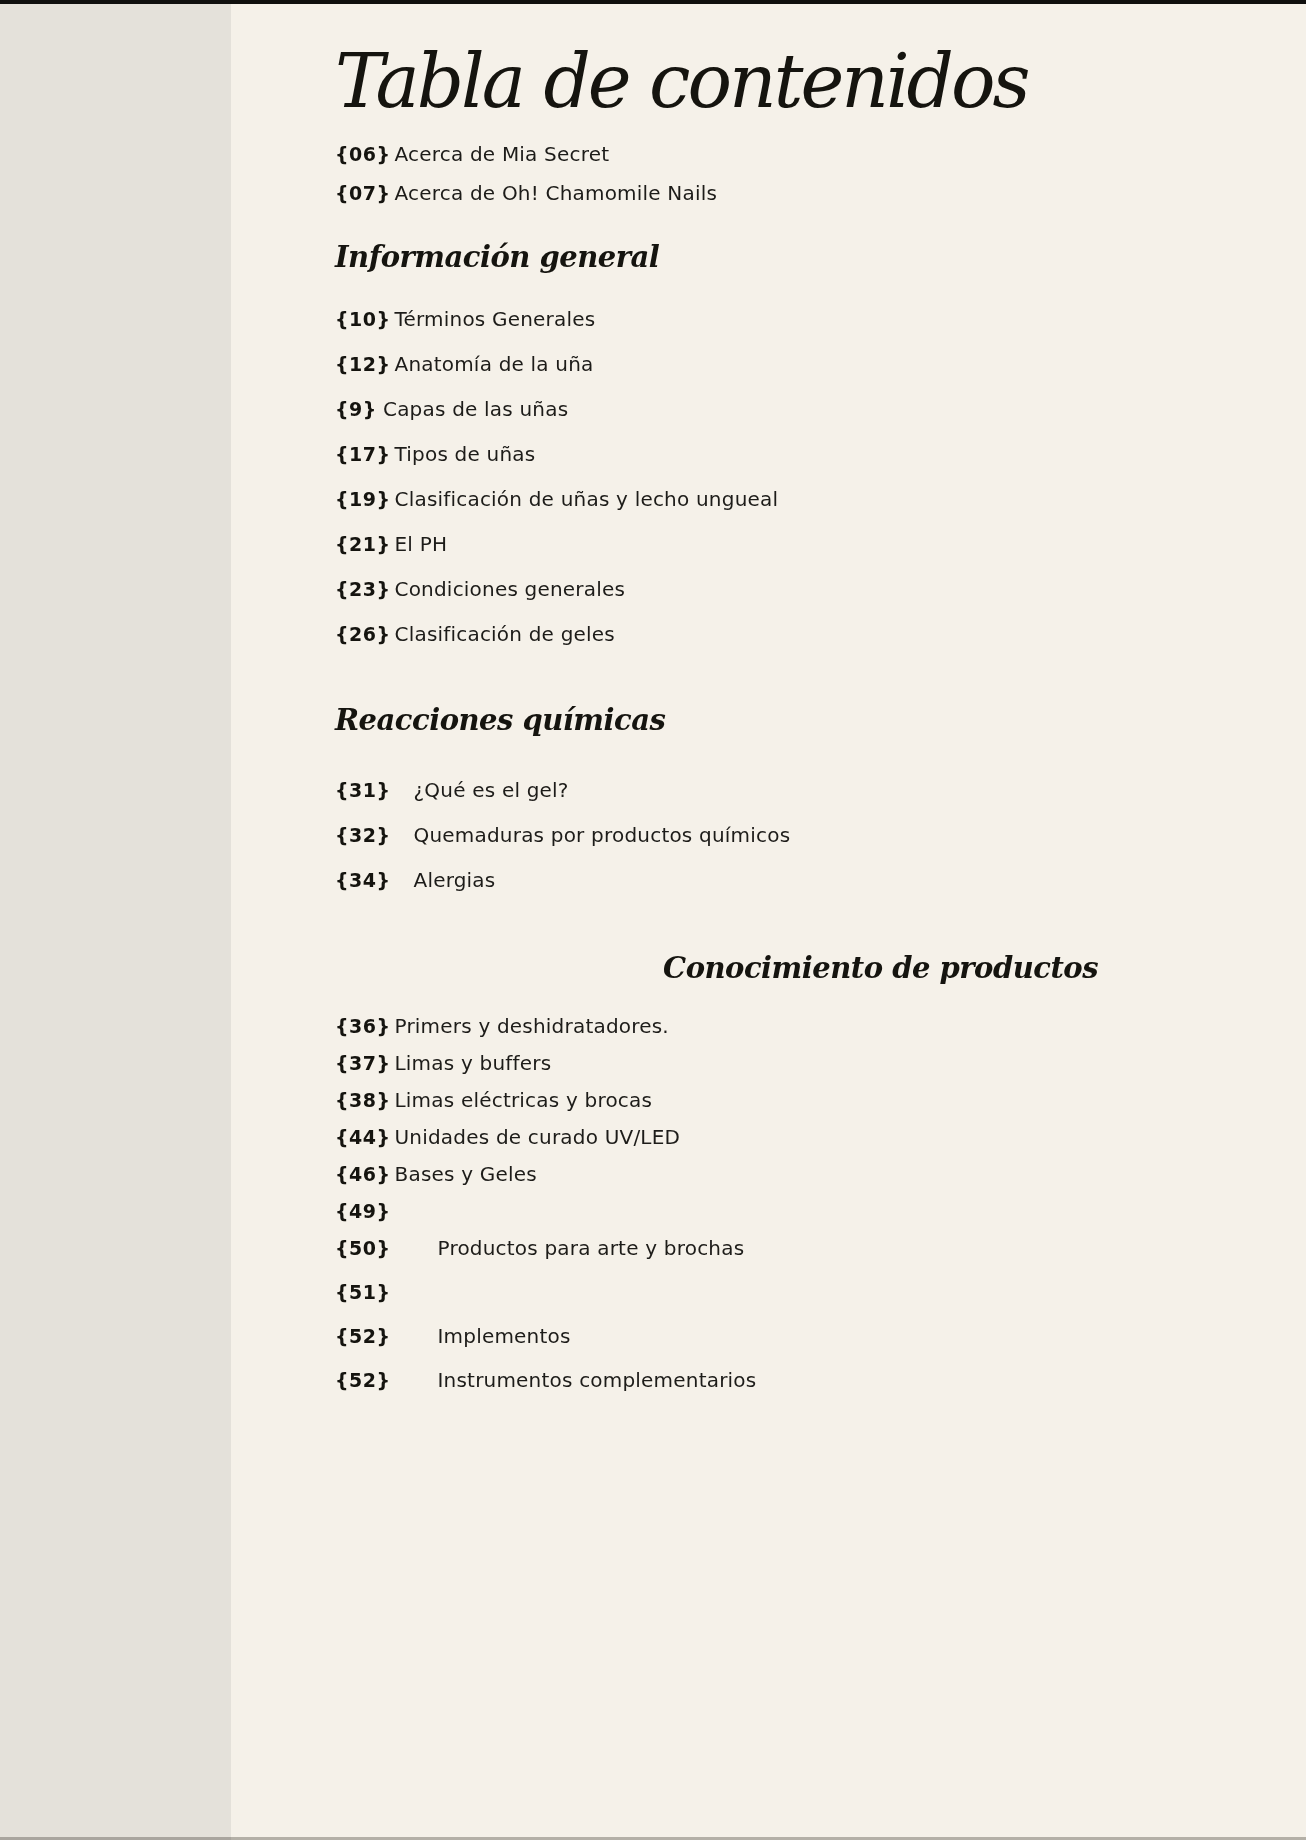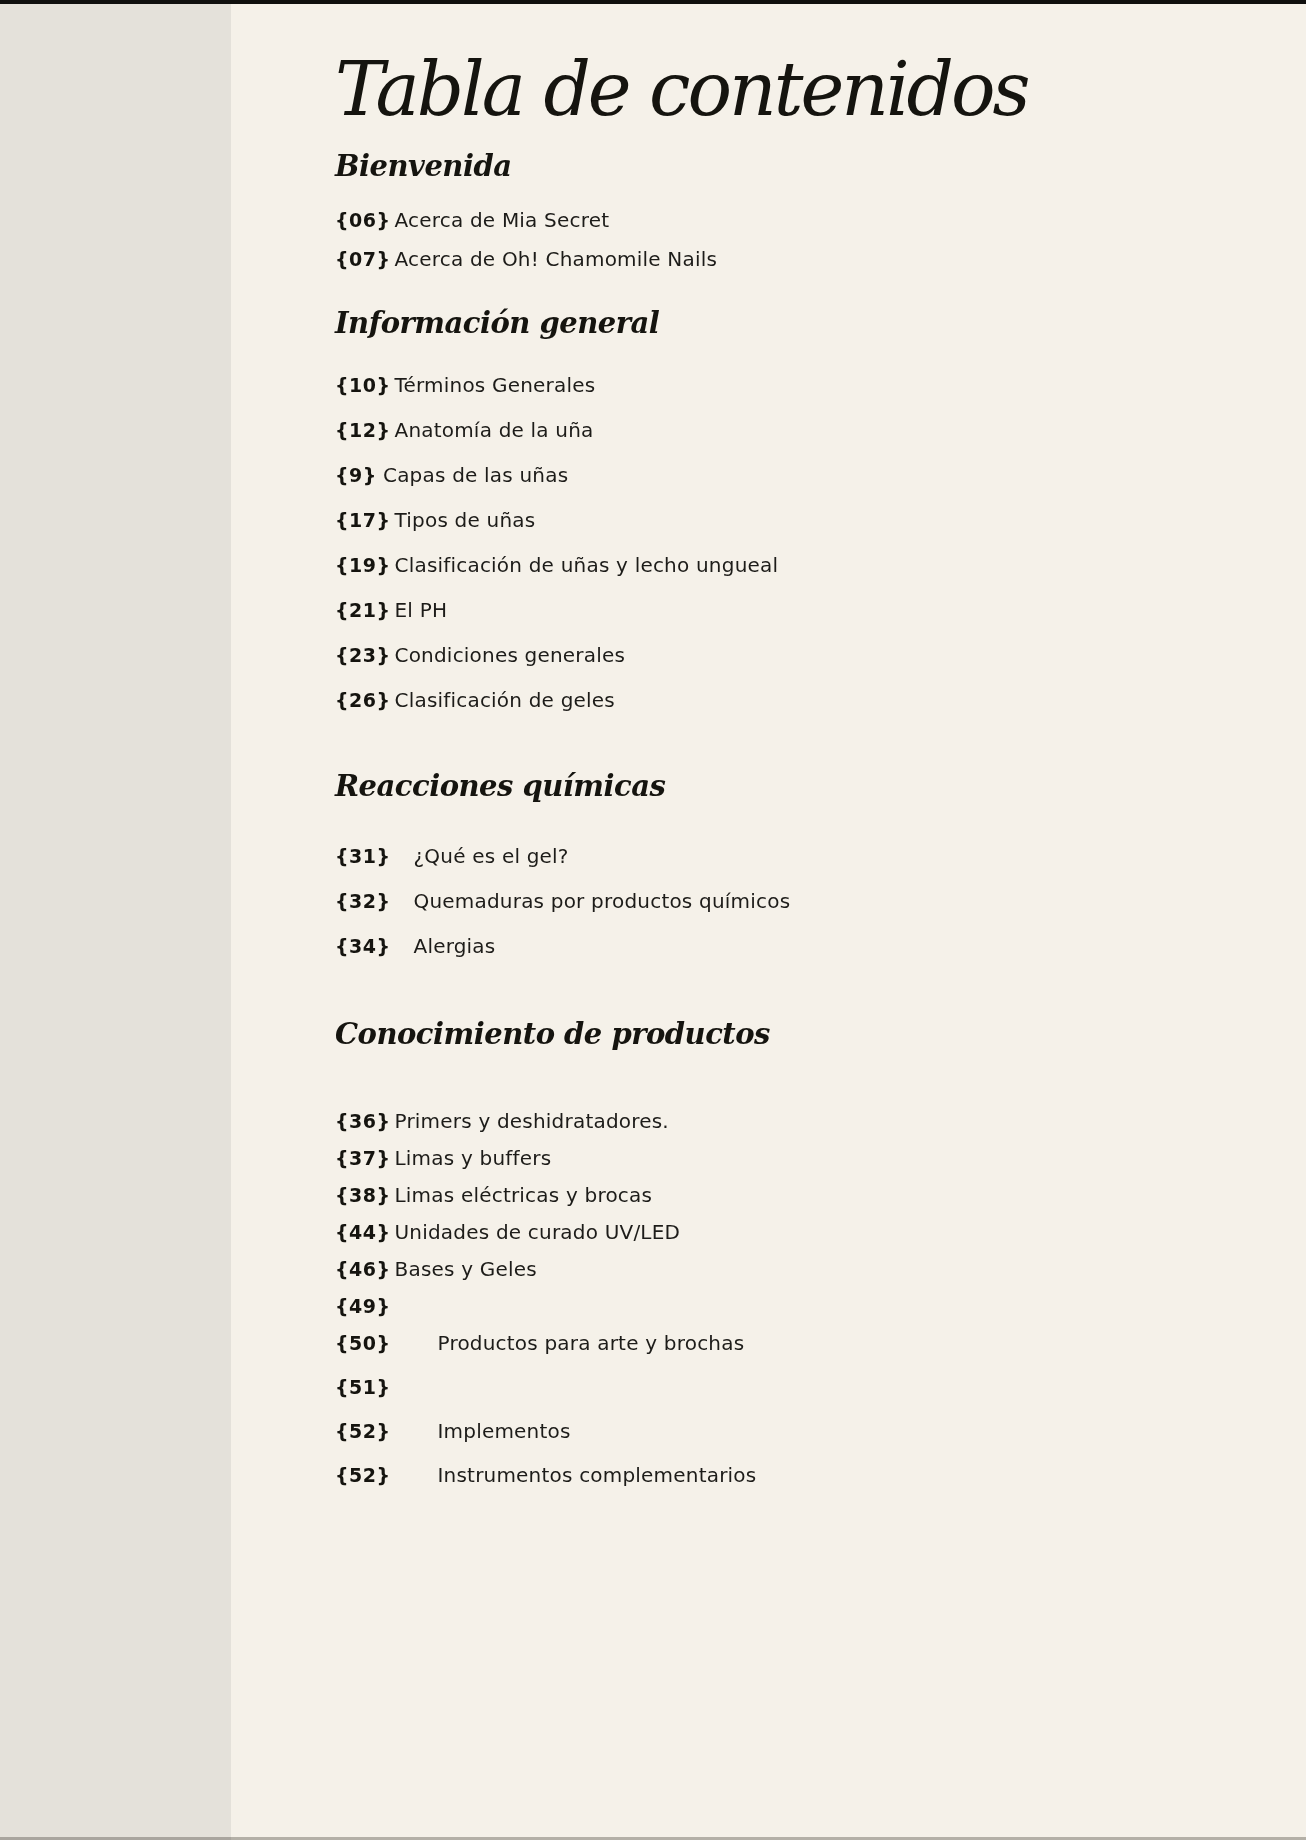--- a/index.html
+++ b/index.html
@@ -33,21 +33,21 @@
   }
   .side-strip {
     position: absolute;
     top: 0; left: 0; bottom: 0;
     width: 231px;
     background: #e4e1da;
     z-index: 1;
   }
   .content {
     position: absolute;
-    top: 12px; left: 0;
+    top: 4px; left: 0;
     width: 1146px;
     padding: 34px 48px 0 335px;
     box-sizing: border-box;
     z-index: 2;
   }
   h1.title {
     margin: 0 0 2px 0;
     font-family: "DejaVu Serif", serif;
     font-style: italic;
     font-weight: 500;
@@ -66,21 +66,21 @@
     font-size: 29px;
     letter-spacing: -0.5px;
     color: #15140f;
   }
   .section-0 { margin-top: 16px; }
   .section-1 { margin-top: 34px; }
   .section-2 { margin-top: 56px; }
   .section-3 { margin-top: 58px; }
   .section-1 h2 { margin-bottom: 32px; }
   .section-2 h2 { margin-bottom: 40px; }
-  .section-3 h2 { margin-bottom: 57px; }
+  .section-3 h2 { margin-bottom: 28px; text-align: right; }
   ul.entries {
     list-style: none;
     margin: 0;
     padding: 0;
   }
   li.entry {
     display: flex;
     align-items: baseline;
     font-size: 20px;
     line-height: 26px;
@@ -108,21 +108,20 @@
 </head>
 <body>
 
 <div class="topbar"></div>
 <aside class="side-strip"></aside>
 
 <main class="content">
   <h1 class="title">Tabla de contenidos</h1>
   <div id="sections">
   <section class="section section-0">
-    <h2>Bienvenida</h2>
     <ul class="entries">
   <li class="entry">
     <span class="page-num">{06}</span>
     <span class="entry-label">Acerca de Mia Secret</span>
   </li>
 
   <li class="entry">
     <span class="page-num">{07}</span>
     <span class="entry-label">Acerca de Oh! Chamomile Nails</span>
   </li>

